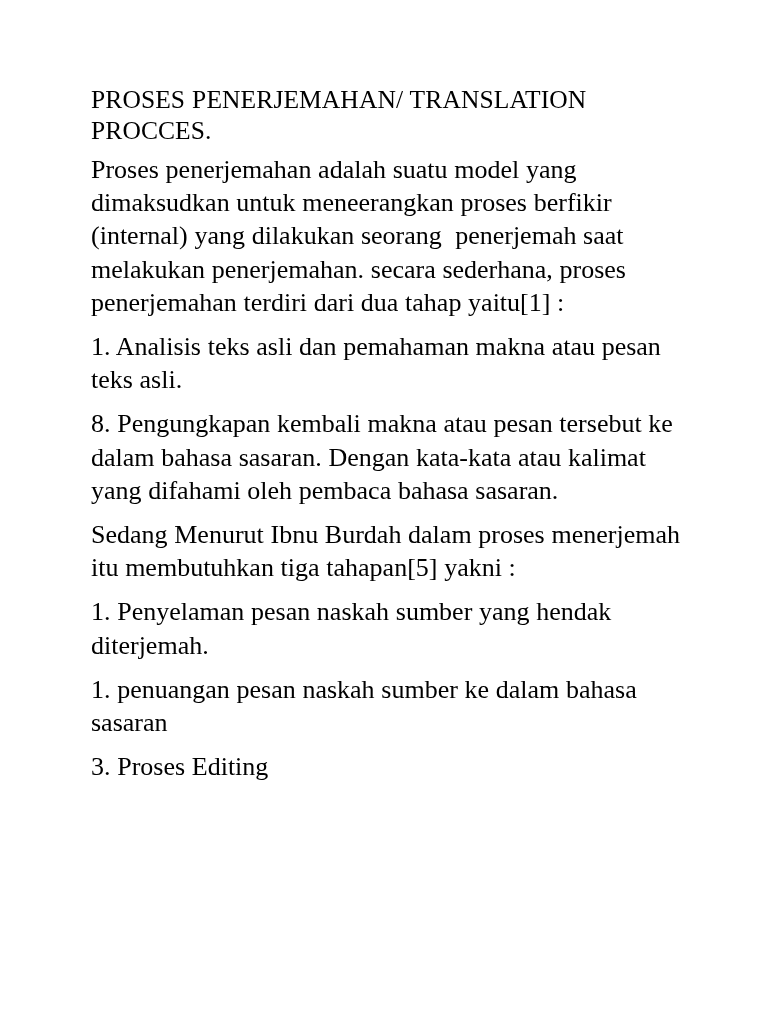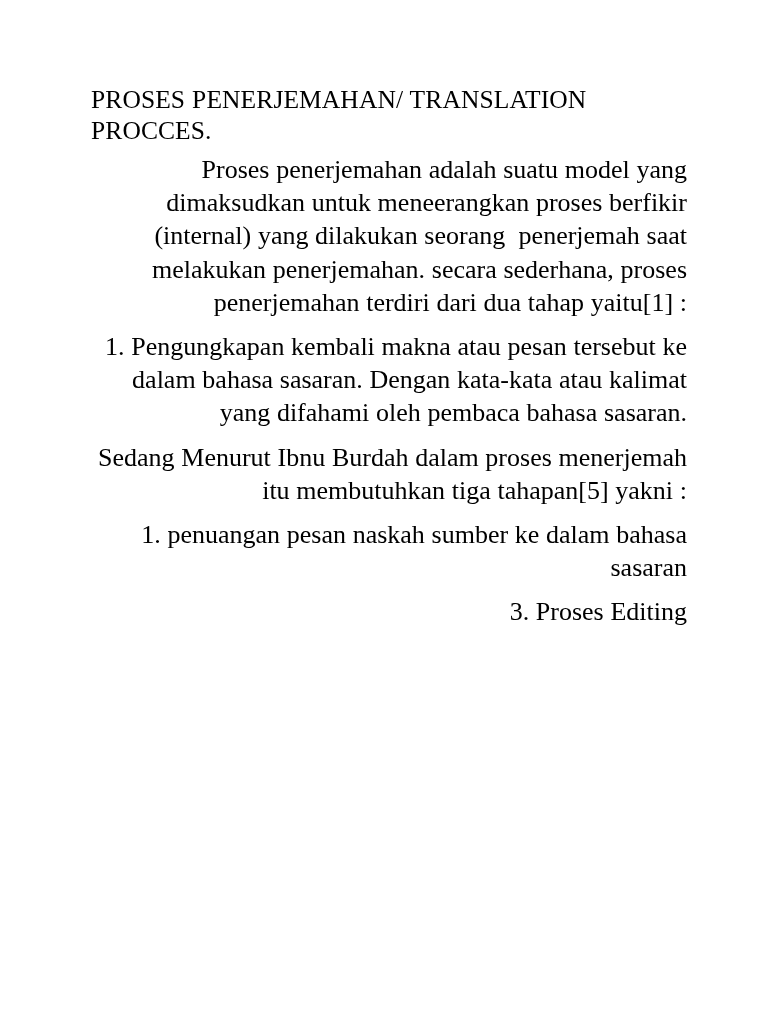--- a/index.html
+++ b/index.html
@@ -34,42 +34,44 @@
     letter-spacing: 0.1px;
     margin: 0 0 7px 0;
     font-weight: normal;
     text-align: left;
     word-spacing: 0.5px;
   }
   .para {
     font-size: 26px;
     line-height: 33.2px;
     margin: 0 0 11px 0;
-    text-align: right;
+    text-align: left;
     word-spacing: 0.2px;
     white-space: pre-wrap;
   }
   .para:last-child {
     margin-bottom: 12px;
   }
 </style>
 </head>
 <body>
 
 <div class="page">
   <div class="doc-body">
 
     <h1 class="doc-title">PROSES PENERJEMAHAN/ TRANSLATION PROCCES.</h1>
 
     <p class="para">Proses penerjemahan adalah suatu model yang dimaksudkan untuk meneerangkan proses berfikir (internal) yang dilakukan seorang  penerjemah saat melakukan penerjemahan. secara sederhana, proses penerjemahan terdiri dari dua tahap yaitu[1] :</p>
 
+    <p class="para">1. Analisis teks asli dan pemahaman makna atau pesan teks asli.</p>
 
-    <p class="para">1. Pengungkapan kembali makna atau pesan tersebut ke dalam bahasa sasaran. Dengan kata-kata atau kalimat yang difahami oleh pembaca bahasa sasaran.</p>
+    <p class="para">8. Pengungkapan kembali makna atau pesan tersebut ke dalam bahasa sasaran. Dengan kata-kata atau kalimat yang difahami oleh pembaca bahasa sasaran.</p>
 
     <p class="para">Sedang Menurut Ibnu Burdah dalam proses menerjemah itu membutuhkan tiga tahapan[5] yakni :</p>
 
+    <p class="para">1. Penyelaman pesan naskah sumber yang hendak diterjemah.</p>
 
     <p class="para">1. penuangan pesan naskah sumber ke dalam bahasa sasaran</p>
 
     <p class="para">3. Proses Editing</p>
 
   </div>
 </div>
 
 </body></html>

